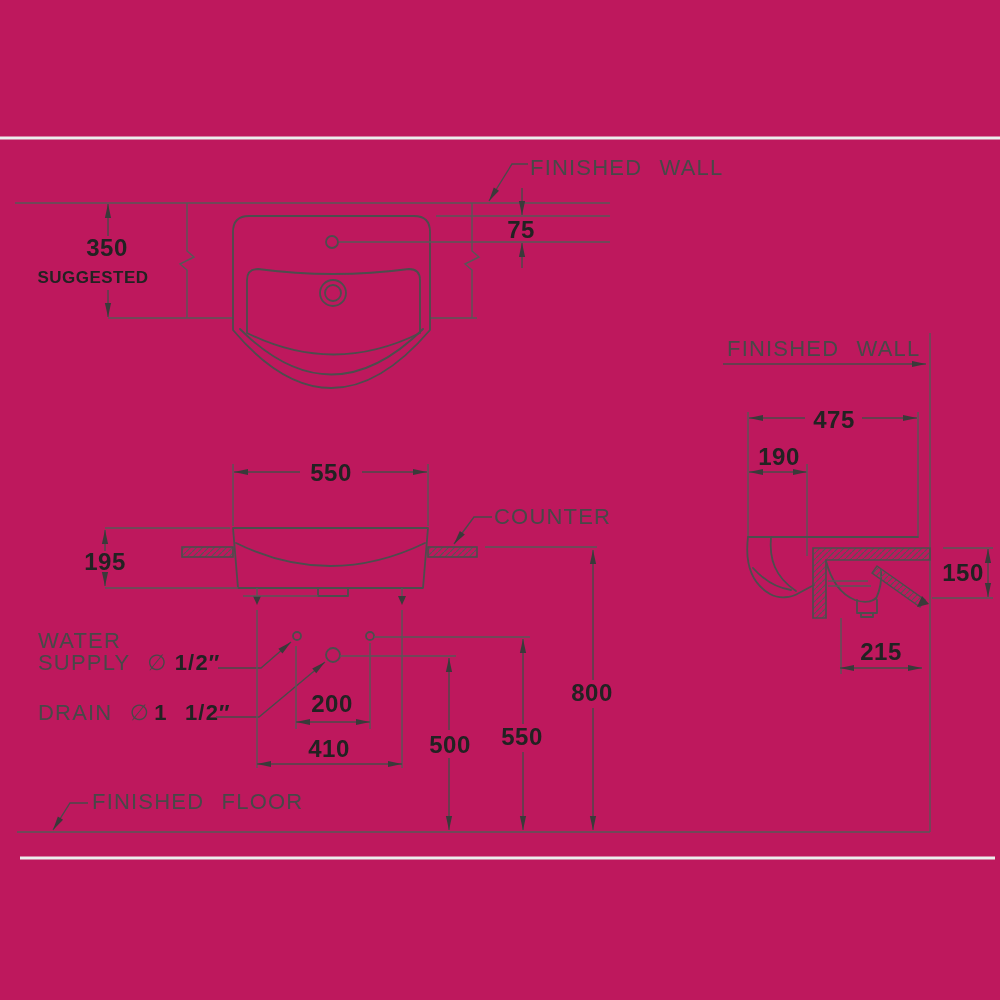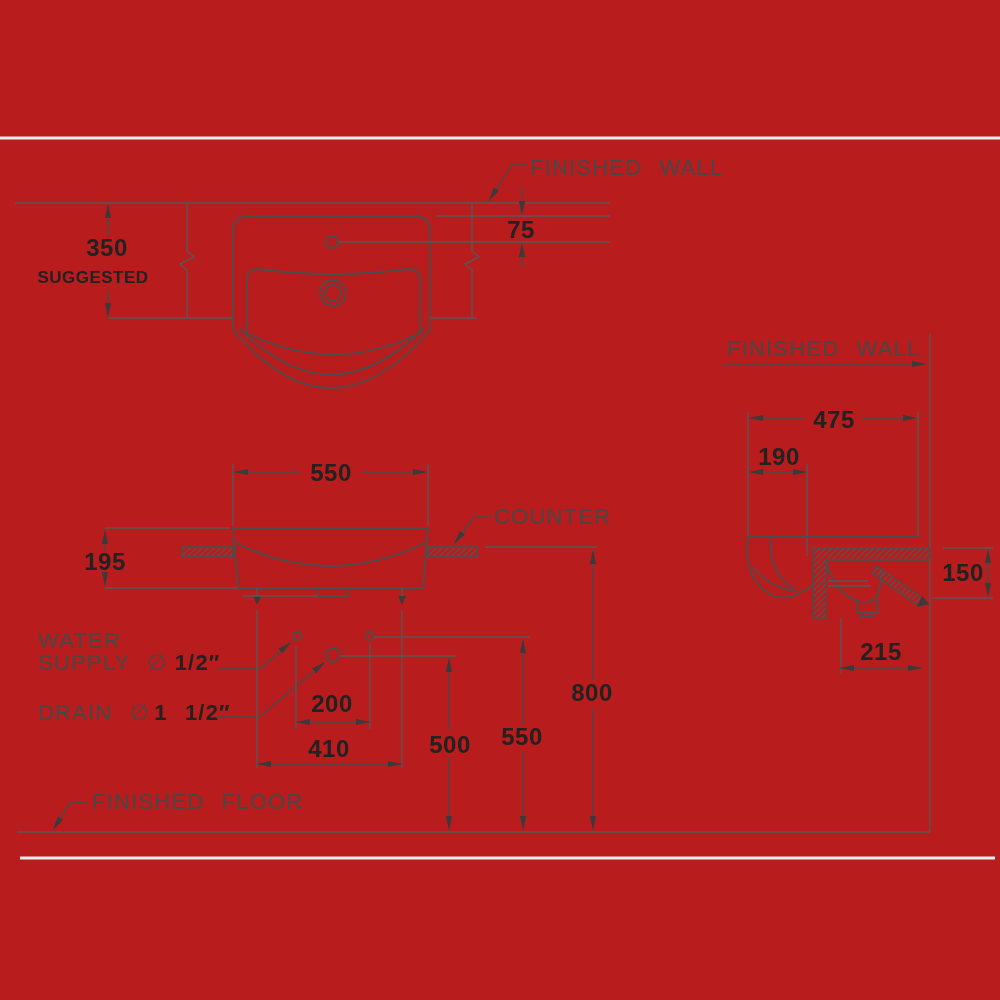--- a/index.html
+++ b/index.html
@@ -1,16 +1,16 @@
 <!DOCTYPE html>
 <html><head>
 <meta charset="utf-8">
 <style>
   html,body{margin:0;padding:0;background:#ffffff;}
-  .stage{position:relative;width:1000px;height:1000px;background:#b91c1c;overflow:hidden;
+  .stage{position:relative;width:1000px;height:1000px;background:#be185d;overflow:hidden;
          font-family:"Liberation Sans", sans-serif;}
   svg{display:block;}
   .draw{stroke:#4d4d4d;stroke-width:1.8;fill:none;stroke-linecap:round;stroke-linejoin:round;}
   .thin{stroke:#575757;stroke-width:1.4;fill:none;stroke-linecap:butt;}
   .dim{stroke:#4a4a4a;stroke-width:1.4;fill:none;}
   .hatched{fill:url(#hatch);stroke:#4d4d4d;stroke-width:1.6;}
   .num{font-family:"Liberation Sans", sans-serif;font-size:24px;font-weight:bold;fill:#222;
        letter-spacing:.5px;text-anchor:middle;}
   .num-s{font-size:17px;}
   .lbl{font-family:"Liberation Sans", sans-serif;font-size:22px;fill:#484848;

